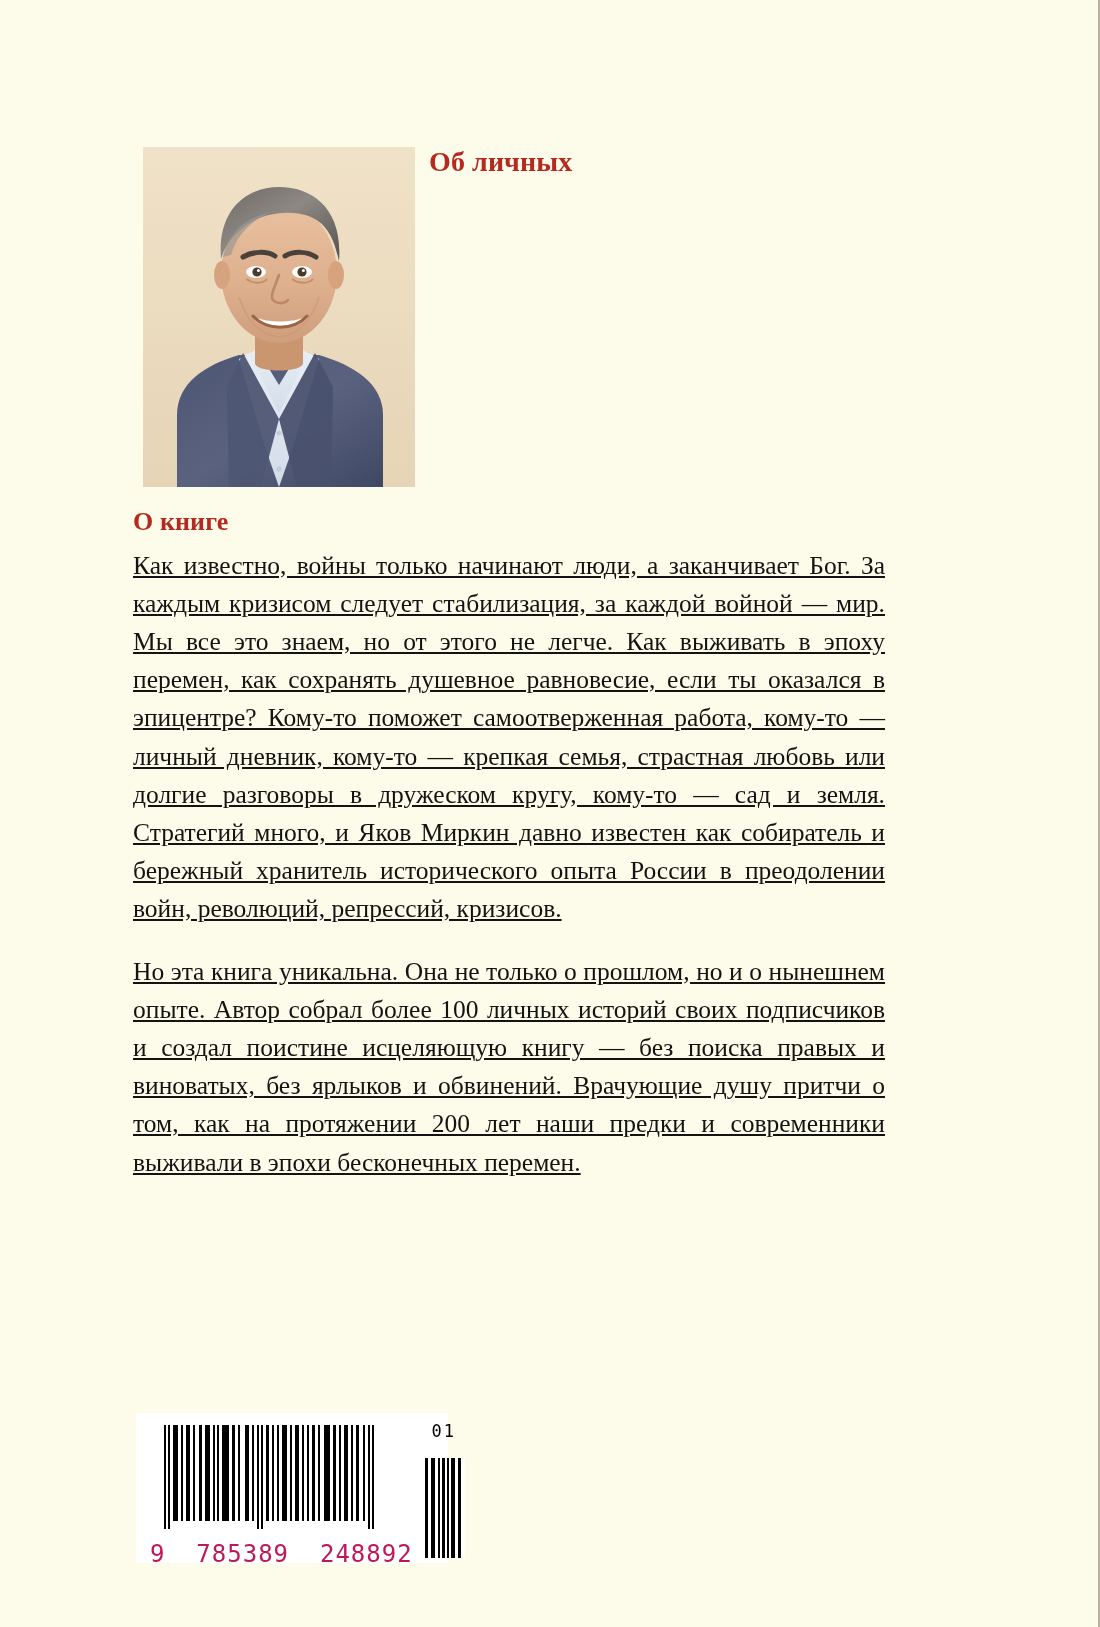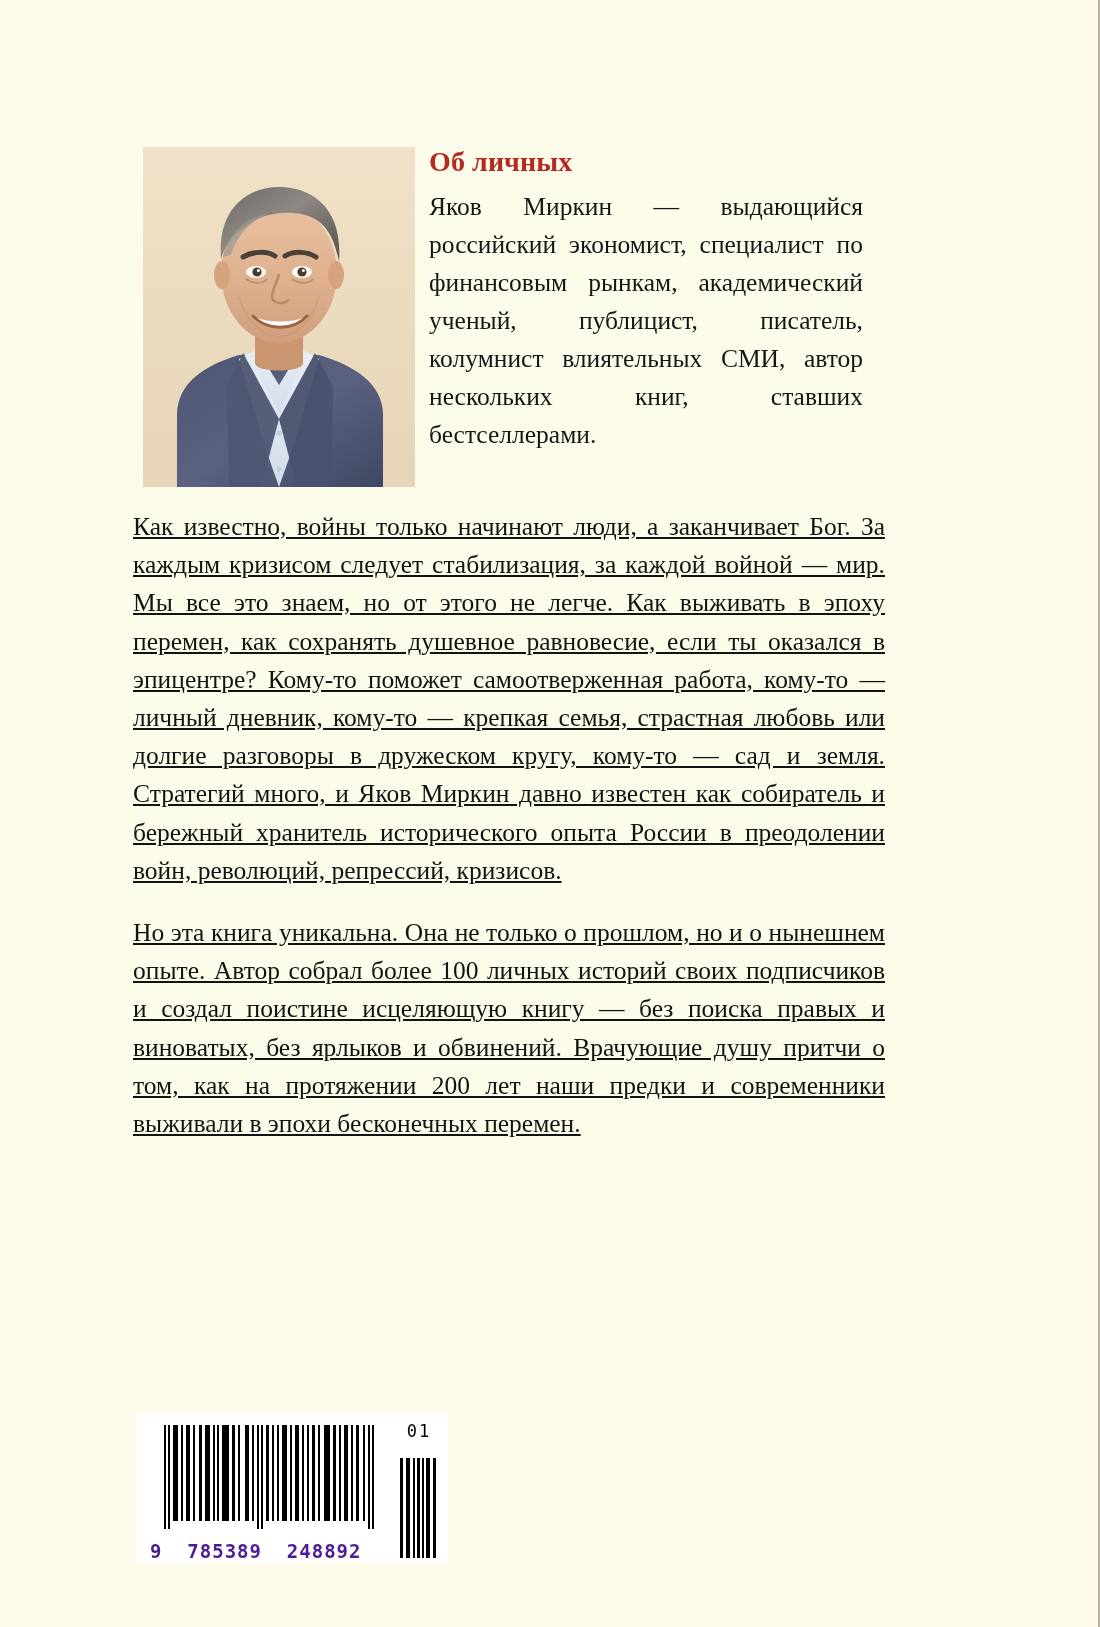--- a/index.html
+++ b/index.html
@@ -109,26 +109,25 @@
   .addon-digits {
     font-family: "DejaVu Sans Mono", monospace;
     font-size: 17px;
     letter-spacing: 2px;
     color: #000;
     line-height: 1;
     margin-bottom: 18px;
   }
   .isbn-digits {
     font-family: "DejaVu Sans Mono", monospace;
-    font-size: 19px;
-    color: #4c1d95;
+    font-size: 24px;
+    color: #be185d;
     letter-spacing: 1px;
     margin-top: 1px;
     white-space: pre;
-    font-weight: bold;
   }
 </style>
 </head>
 <body>
 
 <div class="page">
 
   <div class="author-block">
 
     <div class="author-photo">
@@ -199,25 +198,25 @@
 
         <path d="M112 170 C124 182 150 182 162 170 C150 176 124 176 112 170 Z" fill="#ffffff"></path>
         <path d="M110 169 C124 184 150 184 164 169" stroke="#9a6545" stroke-width="3" fill="none" stroke-linecap="round"></path>
 
         <path d="M96 150 C104 174 116 188 136 190 C156 188 168 174 176 150" stroke="#c99470" stroke-width="1.6" fill="none" opacity="0.55"></path>
       </svg>
     </div>
 
     <div class="author-text">
       <h2 class="heading">Об личных</h2>
-      <p class="author-bio">Яков Миркин — выдающийся российский экономист, специалист по финансовым рынкам, академический ученый, публицист, писатель, колумнист влиятельных СМИ, автор нескольких книг, ставших бестселлерами.</p>
     </div>
   </div>
 
   <div class="book-block">
+    <h2 class="heading">О книге</h2>
     <p class="book-para">Как известно, войны только начинают люди, а заканчивает Бог. За каждым кризисом следует стабилизация, за каждой войной — мир. Мы все это знаем, но от этого не легче. Как выживать в эпоху перемен, как сохранять душевное равновесие, если ты оказался в эпицентре? Кому-то поможет самоотверженная работа, кому-то — личный дневник, кому-то — крепкая семья, страстная любовь или долгие разговоры в дружеском кругу, кому-то — сад и земля. Стратегий много, и Яков Миркин давно известен как собиратель и бережный хранитель исторического опыта России в преодолении войн, революций, репрессий, кризисов.</p>
     <p class="book-para">Но эта книга уникальна. Она не только о прошлом, но и о нынешнем опыте. Автор собрал более 100 личных историй своих подписчиков и создал поистине исцеляющую книгу — без поиска правых и виноватых, без ярлыков и обвинений. Врачующие душу притчи о том, как на протяжении 200 лет наши предки и современники выживали в эпохи бесконечных перемен.</p>
   </div>
 
   <div class="barcode-area">
     <div class="barcode-main">
       <svg width="238" height="112" viewBox="0 0 238 112" aria-hidden="true">
         <rect x="0" y="0" width="238" height="112" fill="#ffffff"></rect>
         <g fill="#000000">
           <rect x="14" y="2" width="2" height="104"></rect>

